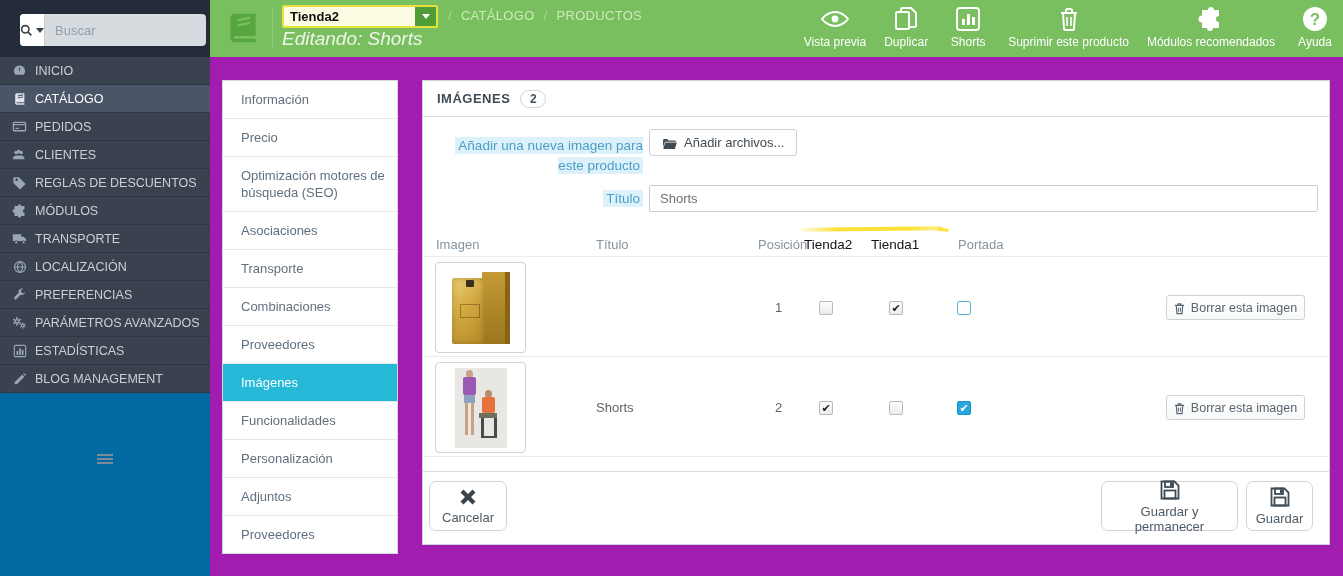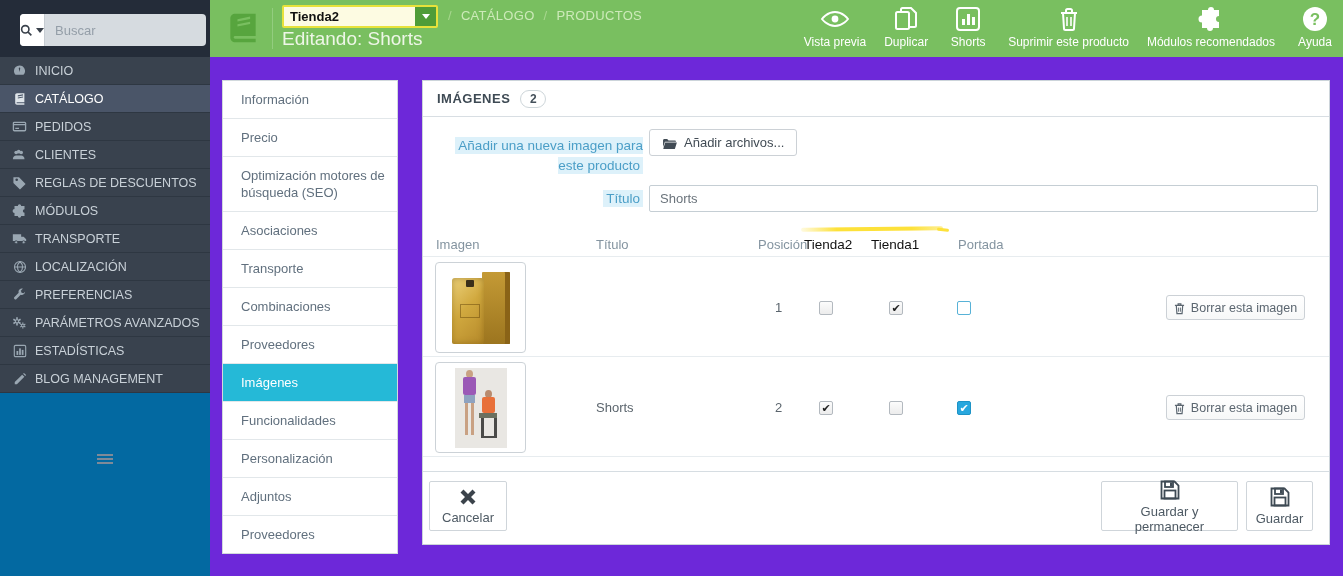--- a/index.html
+++ b/index.html
@@ -20,21 +20,21 @@
   .search-input::placeholder{color:#949ea8;}
 
   .topbar-green{position:absolute;left:210px;top:0;width:1133px;height:57px;background:#79bf60;color:#fff;}
   .logo-book{position:absolute;left:14px;top:9px;width:38px;height:38px;color:#57a53e;}
   .hsep{position:absolute;left:62px;top:8px;width:1px;height:41px;background:#93cd7f;}
   .store-select{position:absolute;left:72px;top:5px;width:156px;height:23px;background:#fdfbe2;
       border:2px solid #e7e23b;border-radius:2px;display:flex;align-items:center;cursor:pointer;}
   .store-select .txt{flex:1;padding:0 6px;font-size:13px;font-weight:bold;color:#111;white-space:nowrap;overflow:hidden;}
   .store-caret-box{width:21px;align-self:stretch;background:#4f9c38;display:flex;align-items:center;justify-content:center;}
   .store-caret-box i{width:0;height:0;border-left:4px solid transparent;border-right:4px solid transparent;border-top:5px solid #fff;}
-  .page-title{position:absolute;left:72px;top:28px;font-size:19px;color:#eef6e7;white-space:nowrap;}
+  .page-title{position:absolute;left:72px;top:28px;font-size:19px;color:#eef6e7;white-space:nowrap;font-style:italic;}
   .breadcrumb{position:absolute;left:238px;top:8px;font-size:13px;color:#cdeab9;letter-spacing:.3px;display:flex;gap:9px;}
   .breadcrumb .sep{color:#a8d78f;}
   .breadcrumb .bc{cursor:pointer;}
 
   .actions{position:absolute;right:6px;top:4px;height:50px;display:flex;align-items:flex-start;gap:18px;}
   .action{display:flex;flex-direction:column;align-items:center;gap:1px;cursor:pointer;min-width:44px;}
   .action .aicon{height:30px;display:flex;align-items:center;justify-content:center;color:#fff;}
   .action .albl{font-size:12px;color:#fff;white-space:nowrap;}
 
   
@@ -42,21 +42,21 @@
   .side-item{height:28px;display:flex;align-items:center;gap:8px;padding:0 0 0 12px;background:#39424e;
       border-bottom:1px solid #2e3742;color:#c9d1d8;font-size:12.5px;cursor:pointer;white-space:nowrap;}
   .side-item.active{background:#4a5568;color:#fff;}
   .side-ico{width:15px;height:15px;color:#9aa7b2;display:flex;align-items:center;justify-content:center;flex:none;}
   .side-item.active .side-ico{color:#dfe5ea;}
   .side-collapse{position:absolute;left:0;top:387px;width:210px;height:30px;display:flex;align-items:center;justify-content:center;cursor:pointer;}
   .burger{display:flex;flex-direction:column;gap:2px;}
   .burger i{width:16px;height:2px;background:#7f8a98;display:block;}
 
   
-  .content{position:absolute;left:210px;top:57px;width:1133px;height:519px;background:#6d28d9;}
+  .content{position:absolute;left:210px;top:57px;width:1133px;height:519px;background:#a21caf;}
 
   
   .tabs{position:absolute;left:12px;top:23px;width:176px;border:1px solid #d2d9dd;background:#fff;}
   .tab{padding:10px 10px 10px 18px;font-size:13px;color:#61707e;border-bottom:1px solid #e2e7ea;cursor:pointer;line-height:17px;}
   .tab:last-child{border-bottom:none;}
   .tab.active{background:#25b9d7;color:#fff;}
 
   
   .panel{position:absolute;left:212px;top:23px;width:908px;height:465px;border:1px solid #ccd4da;background:#fff;}
   .phead{position:absolute;left:0;top:0;width:100%;height:36px;border-bottom:1px solid #d8dee3;
@@ -115,21 +115,21 @@
   .cb.portada{background:#fff;border-color:#58b2d7;}
   .cb.portada.on{background:#28a7de;border-color:#1d93c6;color:#fff;}
 
   .del-btn{position:absolute;left:743px;top:38px;width:139px;height:25px;display:flex;align-items:center;justify-content:center;
       gap:6px;background:linear-gradient(#fff,#f7f8f8);border:1px solid #ccd1d6;border-radius:3px;font-size:12.5px;
       color:#5b6670;cursor:pointer;font-family:inherit;}
 
   
   .pfoot{position:absolute;left:0;top:390px;width:100%;height:75px;border-top:1px solid #d6dde2;}
   .big-btn{position:absolute;display:flex;flex-direction:column;align-items:center;justify-content:center;gap:3px;
-      background:#fff;border:1px solid #cfd5da;border-radius:2px;height:50px;padding:0 12px;font-size:13px;
+      background:#fff;border:1px solid #cfd5da;border-radius:7px;height:50px;padding:0 12px;font-size:13px;
       color:#4e5a64;cursor:pointer;font-family:inherit;}
   .big-btn svg{display:block;}
 
   svg{vertical-align:middle;}
 </style>
 </head>
 <body>
 
 <div class="app">
 

